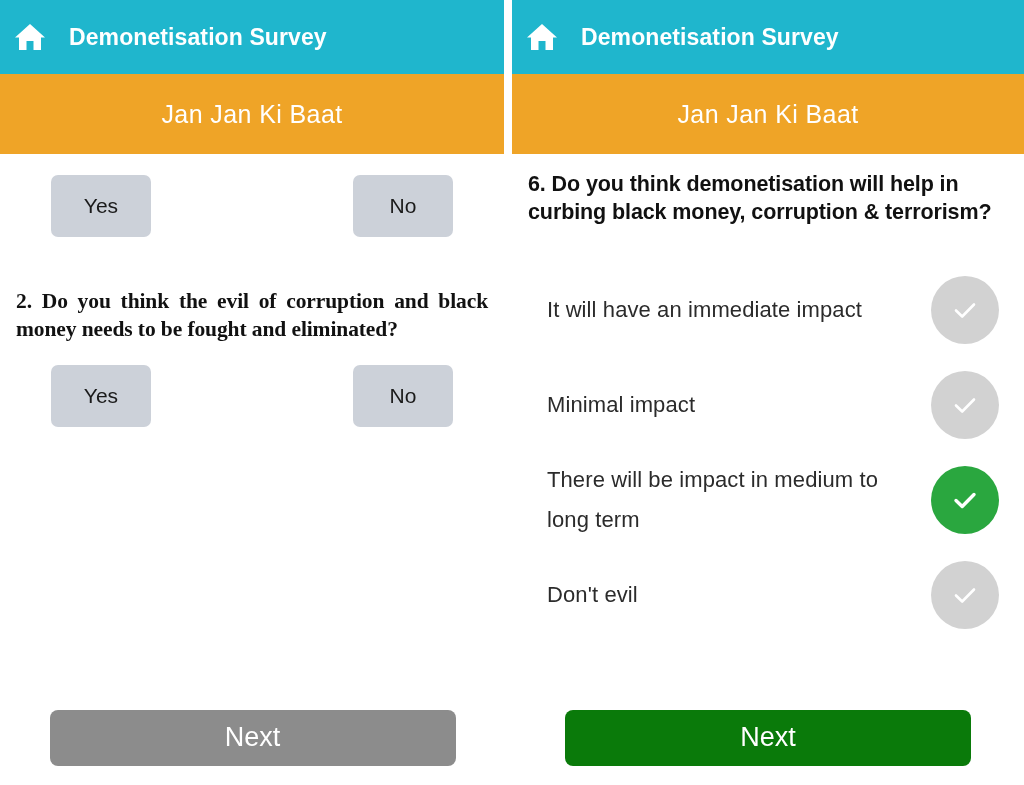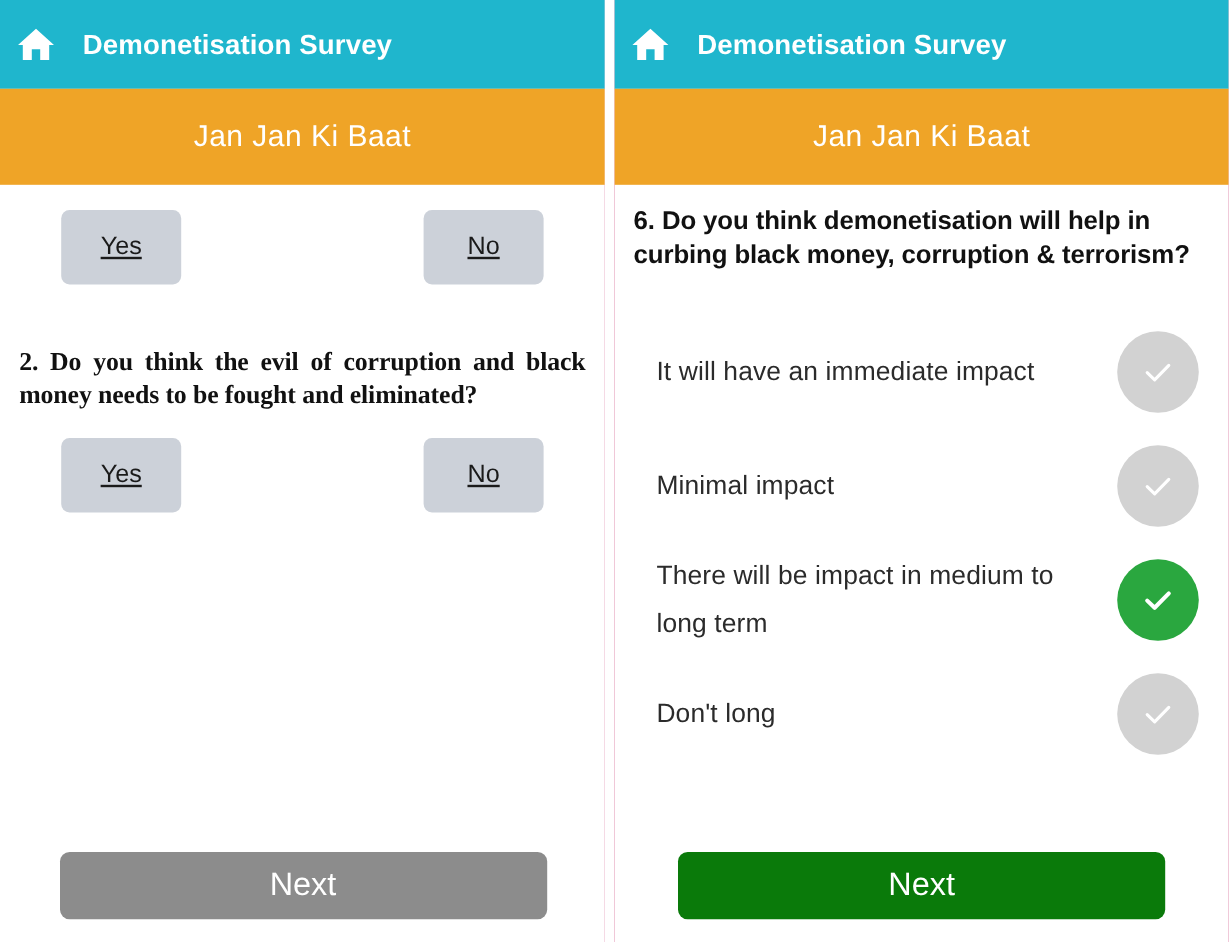--- a/index.html
+++ b/index.html
@@ -9,21 +9,21 @@
     height: 785px;
     background: #ffffff;
     font-family: "Liberation Sans", sans-serif;
     overflow: hidden;
   }
 
   .screens {
     width: 1024px;
     height: 785px;
     display: flex;
-    background: #be185d;
+    background: #4d7c0f;
   }
 
   .panel {
     position: relative;
     height: 785px;
     background: #ffffff;
     overflow: hidden;
   }
 
   .panel-left  { width: 504px; }
@@ -101,21 +101,20 @@
     background: #ccd1d9;
     border: none;
     border-radius: 7px;
     font-family: "Liberation Sans", sans-serif;
     font-size: 21px;
     color: #1a1a1a;
     display: flex;
     align-items: center;
     justify-content: center;
     cursor: pointer;
-    text-decoration: underline;
   }
   .yn-yes { left: 35px; }
   .yn-no  { left: 337px; }
 
   
   .options {
     margin-top: 36px;
   }
   .option-row {
     display: flex;
@@ -258,21 +257,21 @@
         <div class="option-row">
           <span class="option-label">There will be impact in medium to long term</span>
           <span class="check-circle check-on" style="background: rgb(42, 167, 63);">
             <svg class="check-mark" viewBox="0 0 32 32" width="32" height="32" aria-hidden="true">
               <path d="M7 16.5 L13.2 22.5 L25 10.5" fill="none" stroke="#ffffff" stroke-width="3.4" stroke-linecap="round" stroke-linejoin="round"></path>
             </svg>
           </span>
         </div>
 
         <div class="option-row">
-          <span class="option-label">Don't long</span>
+          <span class="option-label">Don't evil</span>
           <span class="check-circle check-off" style="background: rgb(210, 210, 210);">
             <svg class="check-mark" viewBox="0 0 32 32" width="32" height="32" aria-hidden="true">
               <path d="M7 16.5 L13.2 22.5 L25 10.5" fill="none" stroke="#ffffff" stroke-width="2.6" stroke-linecap="round" stroke-linejoin="round"></path>
             </svg>
           </span>
         </div>
 
       </div>
     </div>
 

